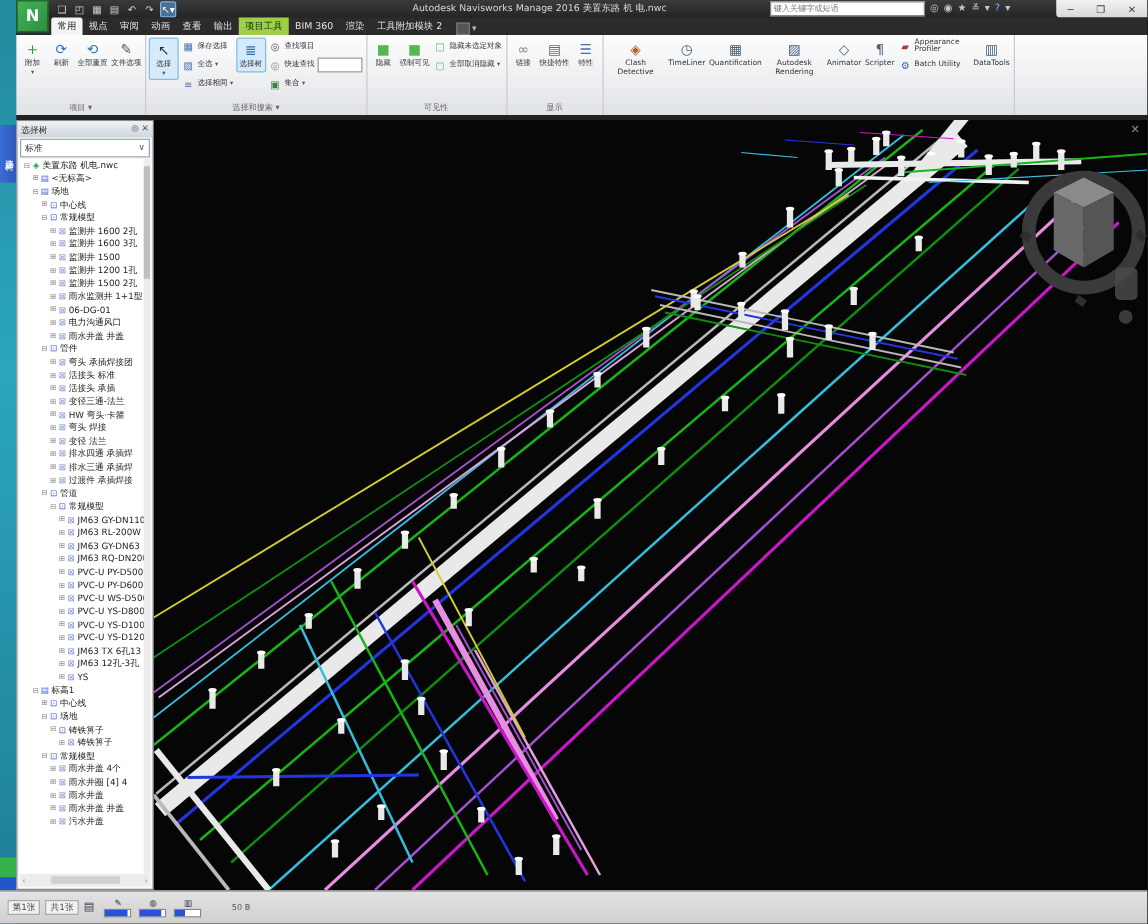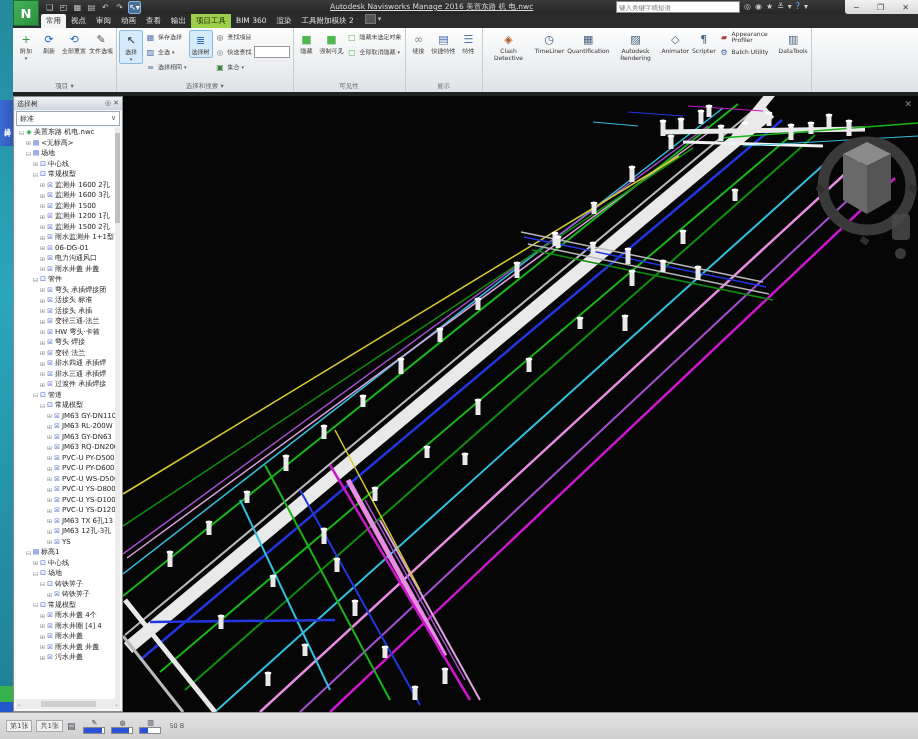--- a/index.html
+++ b/index.html
@@ -11,28 +11,28 @@
         font-size:7px;writing-mode:vertical-rl;text-align:center;line-height:13px;letter-spacing:1px;}
   #strip-green{left:0;top:686px;width:13px;height:16px;background:#35b24a;}
   #strip-blue{left:0;top:702px;width:13px;height:28px;background:#2356c9;}
   
   #titlebar{left:13px;top:0;width:905px;height:14px;background:linear-gradient(180deg,#3a3a3a,#252525);}
   #nbtn{left:13px;top:0;width:26px;height:26px;background:linear-gradient(135deg,#44b257,#2d8f3f);z-index:30;
         color:#fff;font-weight:bold;font-size:13px;text-align:center;line-height:26px;border:1px solid #1e6e2e;box-sizing:border-box;}
   #qat{left:44px;top:1px;height:12px;display:flex;gap:3px;align-items:center;}
   .qi{width:11px;height:11px;font-size:8px;line-height:11px;text-align:center;color:#cfcfcf;}
   .qi.hl{background:#4a6f95;border:1px solid #7fb2e0;color:#fff;border-radius:2px;}
-  #title-text{left:330px;top:2px;width:330px;color:#d8d8d8;font-size:7.5px;white-space:nowrap;text-decoration:underline;}
+  #title-text{left:330px;top:2px;width:330px;color:#d8d8d8;font-size:7.5px;white-space:nowrap;}
   #infocenter{left:616px;top:1px;height:12px;display:flex;align-items:center;gap:4px;}
   #search-box{width:118px;height:10px;background:#fff;border:1px solid #888;font-size:6.5px;color:#999;padding:0 2px;}
   .tbi{color:#c9c9c9;font-size:8px;line-height:10px;}
   #win-buttons{left:845px;top:0;width:73px;height:14px;background:linear-gradient(180deg,#f2f2f2,#d8d8d8);
                display:flex;justify-content:space-around;align-items:center;font-size:8px;color:#444;border-bottom-left-radius:3px;}
   
-  #tabrow{left:13px;top:14px;width:905px;height:14px;background:#2b2b2b;display:flex;align-items:flex-start;padding-left:28px;box-sizing:border-box;}
+  #tabrow{left:13px;top:14px;width:905px;height:14px;background:#2b2b2b;display:flex;align-items:flex-end;padding-left:28px;box-sizing:border-box;}
   .rtab{font-size:7.5px;color:#e3e3e3;padding:2px 5px;line-height:10px;white-space:nowrap;}
   .rtab.active{background:#f4f5f6;color:#222;border-radius:2px 2px 0 0;}
   .rtab.contextual{background:#9ccf4c;color:#1c2b05;}
   #tab-extra{display:flex;align-items:center;margin-left:6px;gap:2px;color:#bbb;font-size:7px;}
   #tab-extra .ic{width:9px;height:8px;background:#555;border:1px solid #777;}
   
   #ribbon{left:13px;top:28px;width:905px;height:64px;background:linear-gradient(180deg,#fdfdfd,#e9ebee 70%,#dfe2e6);display:flex;}
   .rpanel{height:64px;border-right:1px solid #c9cccf;display:flex;flex-direction:column;box-sizing:border-box;}
   .rp-body{flex:1;display:flex;align-items:flex-start;padding:2px 2px 0 2px;gap:1px;}
   .rp-label{height:11px;font-size:6.5px;color:#666;text-align:center;line-height:11px;white-space:nowrap;}
@@ -70,21 +70,21 @@
   #navbar-dot{position:absolute;right:12px;top:152px;width:11px;height:11px;background:#3a3a3a;border-radius:50%;}
   
   #statusbar{left:0;top:712px;width:918px;height:27px;background:linear-gradient(180deg,#e3e3e3,#cfcfcf);border-top:1px solid #979797;box-sizing:border-box;display:flex;align-items:center;padding:0 6px;gap:8px;}
   #status-text{font-size:7.5px;color:#333;white-space:nowrap;overflow:hidden;flex:1;}
   #sheet-nav{display:flex;align-items:center;gap:4px;font-size:7px;color:#444;}
   .sheet-box{border:1px solid #aaa;background:#f2f2f2;padding:0 3px;line-height:10px;}
   .meter{display:flex;flex-direction:column;align-items:center;width:22px;}
   .meter .mi{font-size:7px;line-height:8px;color:#334;}
   .mbar{width:20px;height:5px;border:1px solid #888;background:#fff;}
   .mfill{height:100%;background:#2a52d8;}
-  #mem{font-size:6.5px;color:#555;}
+  #mem{font-size:6.5px;color:#555;margin-left:16px;}
 </style>
 </head>
 <body>
 
 <div id="left-strip" class="abs"></div>
 <div id="vtab" class="abs">选择树</div>
 <div id="strip-green" class="abs"></div>
 <div id="strip-blue" class="abs"></div>
 
 <div id="titlebar" class="abs"></div>

